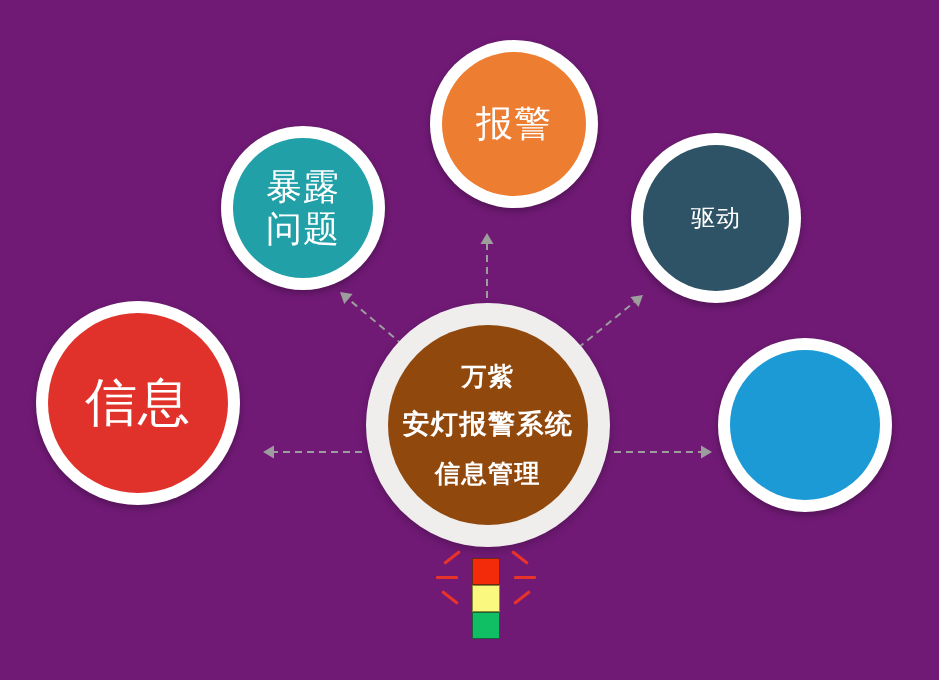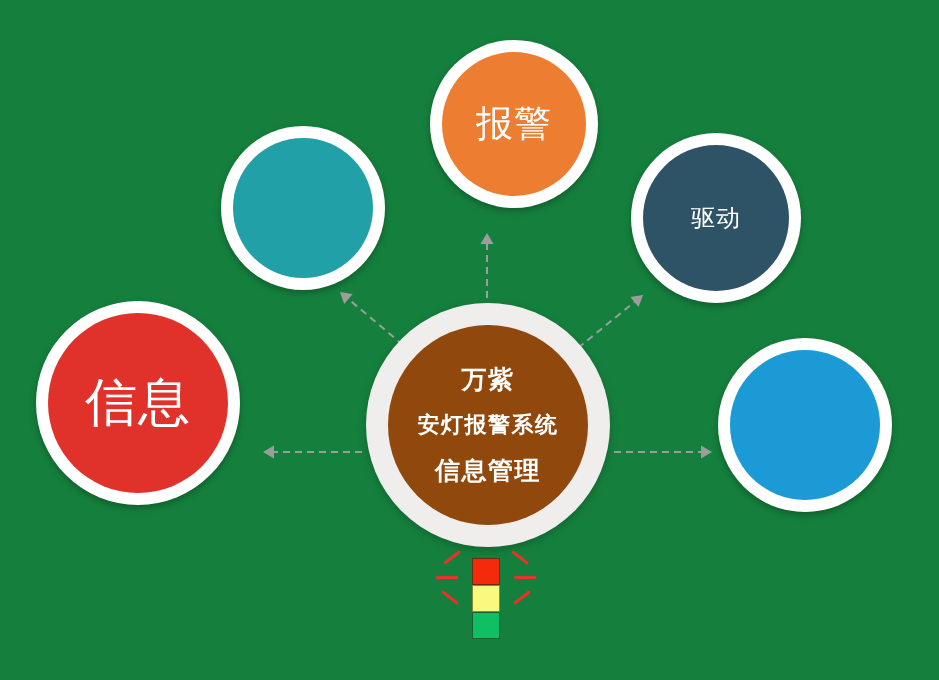--- a/index.html
+++ b/index.html
@@ -67,21 +67,21 @@
   .center .ring { background: #efeeec; box-shadow: 0 3px 9px rgba(0,0,0,0.22); }
   .center .disc { left: 22px; top: 22px; right: 22px; bottom: 22px; }
   .center .label {
     display: flex;
     flex-direction: column;
     justify-content: center;
     gap: 18px;
     font-size: 25px;
     letter-spacing: 1.5px;
   }
-  .center .label .line-main { font-size: 22px; }
+  .center .label .line-main { font-size: 27px; }
 
   
 
   
   #andon {
     position: absolute;
     pointer-events: none;
   }
   .lamp {
     position: absolute;
@@ -98,21 +98,21 @@
     position: absolute;
     background: #E8332A;
     height: 3px;
     border-radius: 1px;
     transform-origin: center;
   }
 </style>
 </head>
 <body>
 
-<div id="canvas" style="background: #15803d;">
+<div id="canvas" style="background: #701a75;">
 
   <svg id="connectors" viewBox="0 0 939 680" width="939" height="680" aria-hidden="true">
       <g>
         <line x1="362" y1="452" x2="274" y2="452" stroke="#9D9D9D" stroke-width="2" stroke-dasharray="7,5"></line>
         <polygon points="263,452 274,445.5 274,458.5" fill="#9D9D9D"></polygon>
       </g>
       <g>
         <line x1="614" y1="452" x2="701" y2="452" stroke="#9D9D9D" stroke-width="2" stroke-dasharray="7,5"></line>
         <polygon points="712,452 701,458.5 701,445.5" fill="#9D9D9D"></polygon>
       </g>
@@ -132,20 +132,21 @@
 
   <div id="nodes-layer">
       <div class="node satellite" style="left: 430px; top: 40px; width: 168px; height: 168px;">
         <div class="ring" style="background: rgb(255, 255, 255);"></div>
         <div class="disc" style="background: rgb(237, 125, 49);"></div>
         <div class="label" style="color: rgb(255, 255, 255); font-size: 37px;"><div>报警</div></div>
       </div>
       <div class="node satellite" style="left: 221px; top: 126px; width: 164px; height: 164px;">
         <div class="ring" style="background: rgb(255, 255, 255);"></div>
         <div class="disc" style="background: rgb(34, 160, 168);"></div>
+        <div class="label" style="color: rgb(255, 255, 255); font-size: 36px;"><div>暴露</div><div>问题</div></div>
       </div>
       <div class="node satellite" style="left: 631px; top: 133px; width: 170px; height: 170px;">
         <div class="ring" style="background: rgb(255, 255, 255);"></div>
         <div class="disc" style="background: rgb(46, 83, 102);"></div>
         <div class="label" style="color: rgb(255, 255, 255); font-size: 24px;"><div>驱动</div></div>
       </div>
       <div class="node satellite" style="left: 36px; top: 301px; width: 204px; height: 204px;">
         <div class="ring" style="background: rgb(255, 255, 255);"></div>
         <div class="disc" style="background: rgb(224, 50, 43);"></div>
         <div class="label" style="color: rgb(255, 255, 255); font-size: 52px;"><div>信息</div></div>

